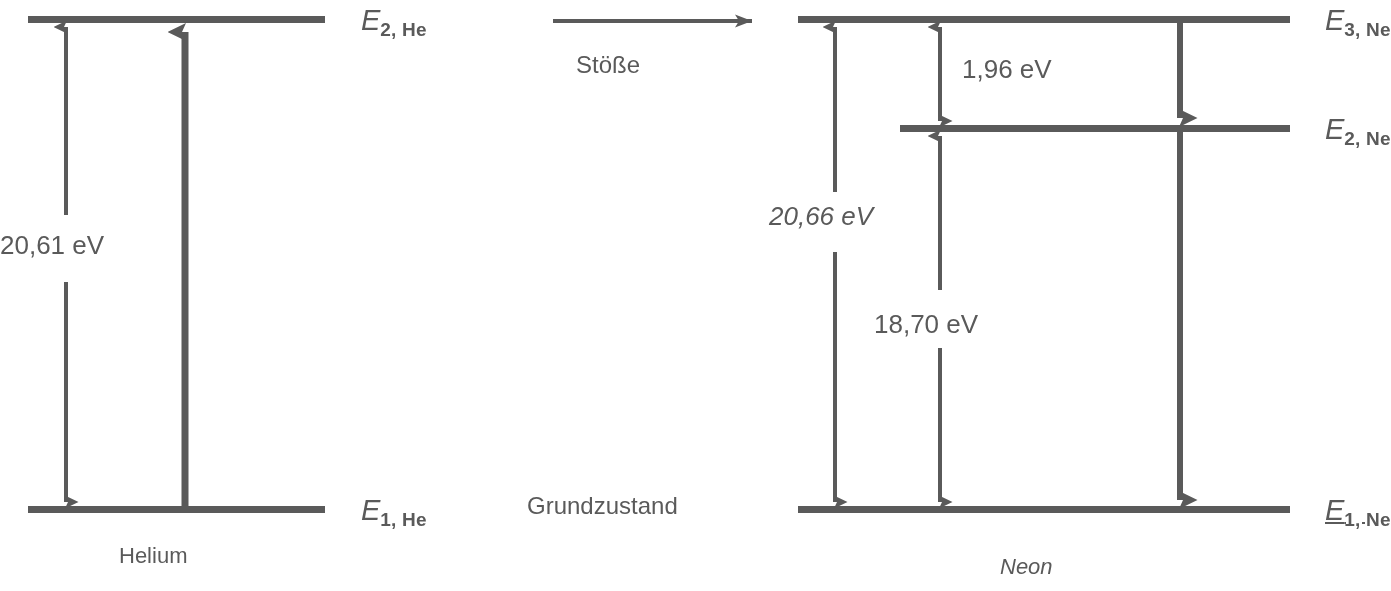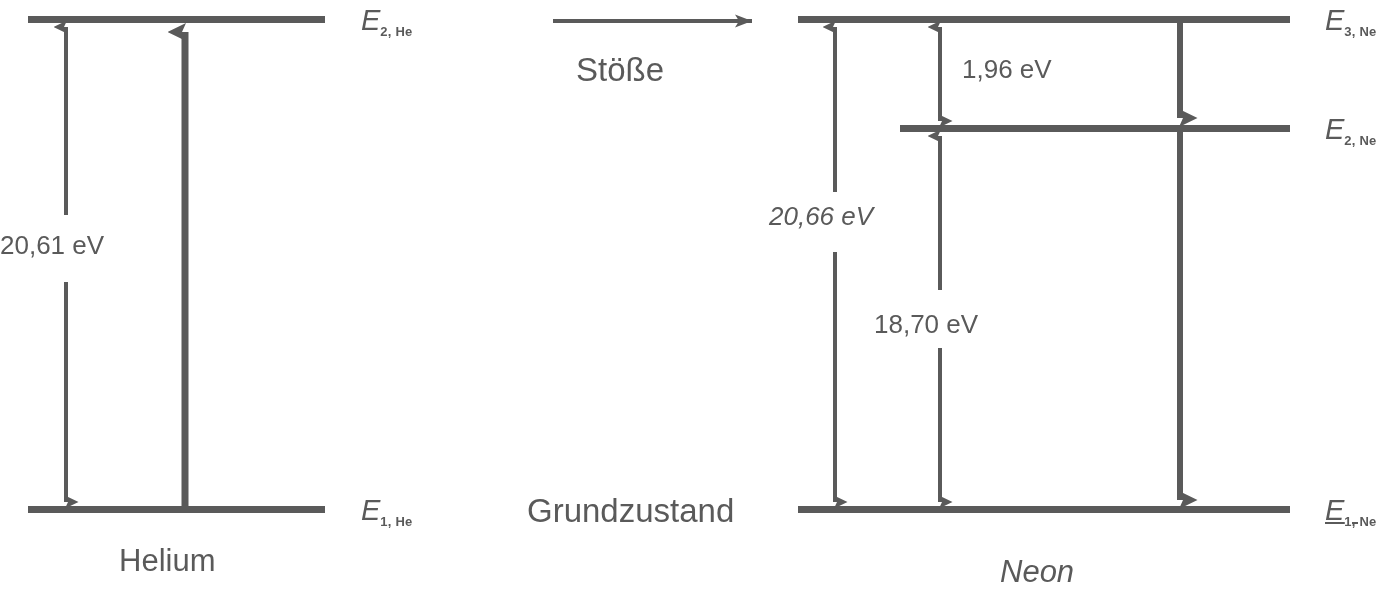--- a/index.html
+++ b/index.html
@@ -31,34 +31,34 @@
     position: absolute;
     white-space: nowrap;
     color: #5a5a5a;
     font-family: "Liberation Sans", sans-serif;
     line-height: 1;
   }
   .energy-value {
     font-size: 26px;
   }
   .process-label {
-    font-size: 33px;
+    font-size: 24px;
   }
   .element-name {
-    font-size: 31px;
+    font-size: 22px;
   }
   .state-label {
     font-size: 27px;
   }
   .state-label .ital {
     font-style: italic;
     font-size: 29px;
   }
   .state-label .sub {
-    font-size: 13px;
+    font-size: 19px;
     vertical-align: sub;
     font-weight: bold;
     letter-spacing: 0.2px;
   }
 </style>
 </head>
 <body>
 
 <div id="diagram-root">
 

